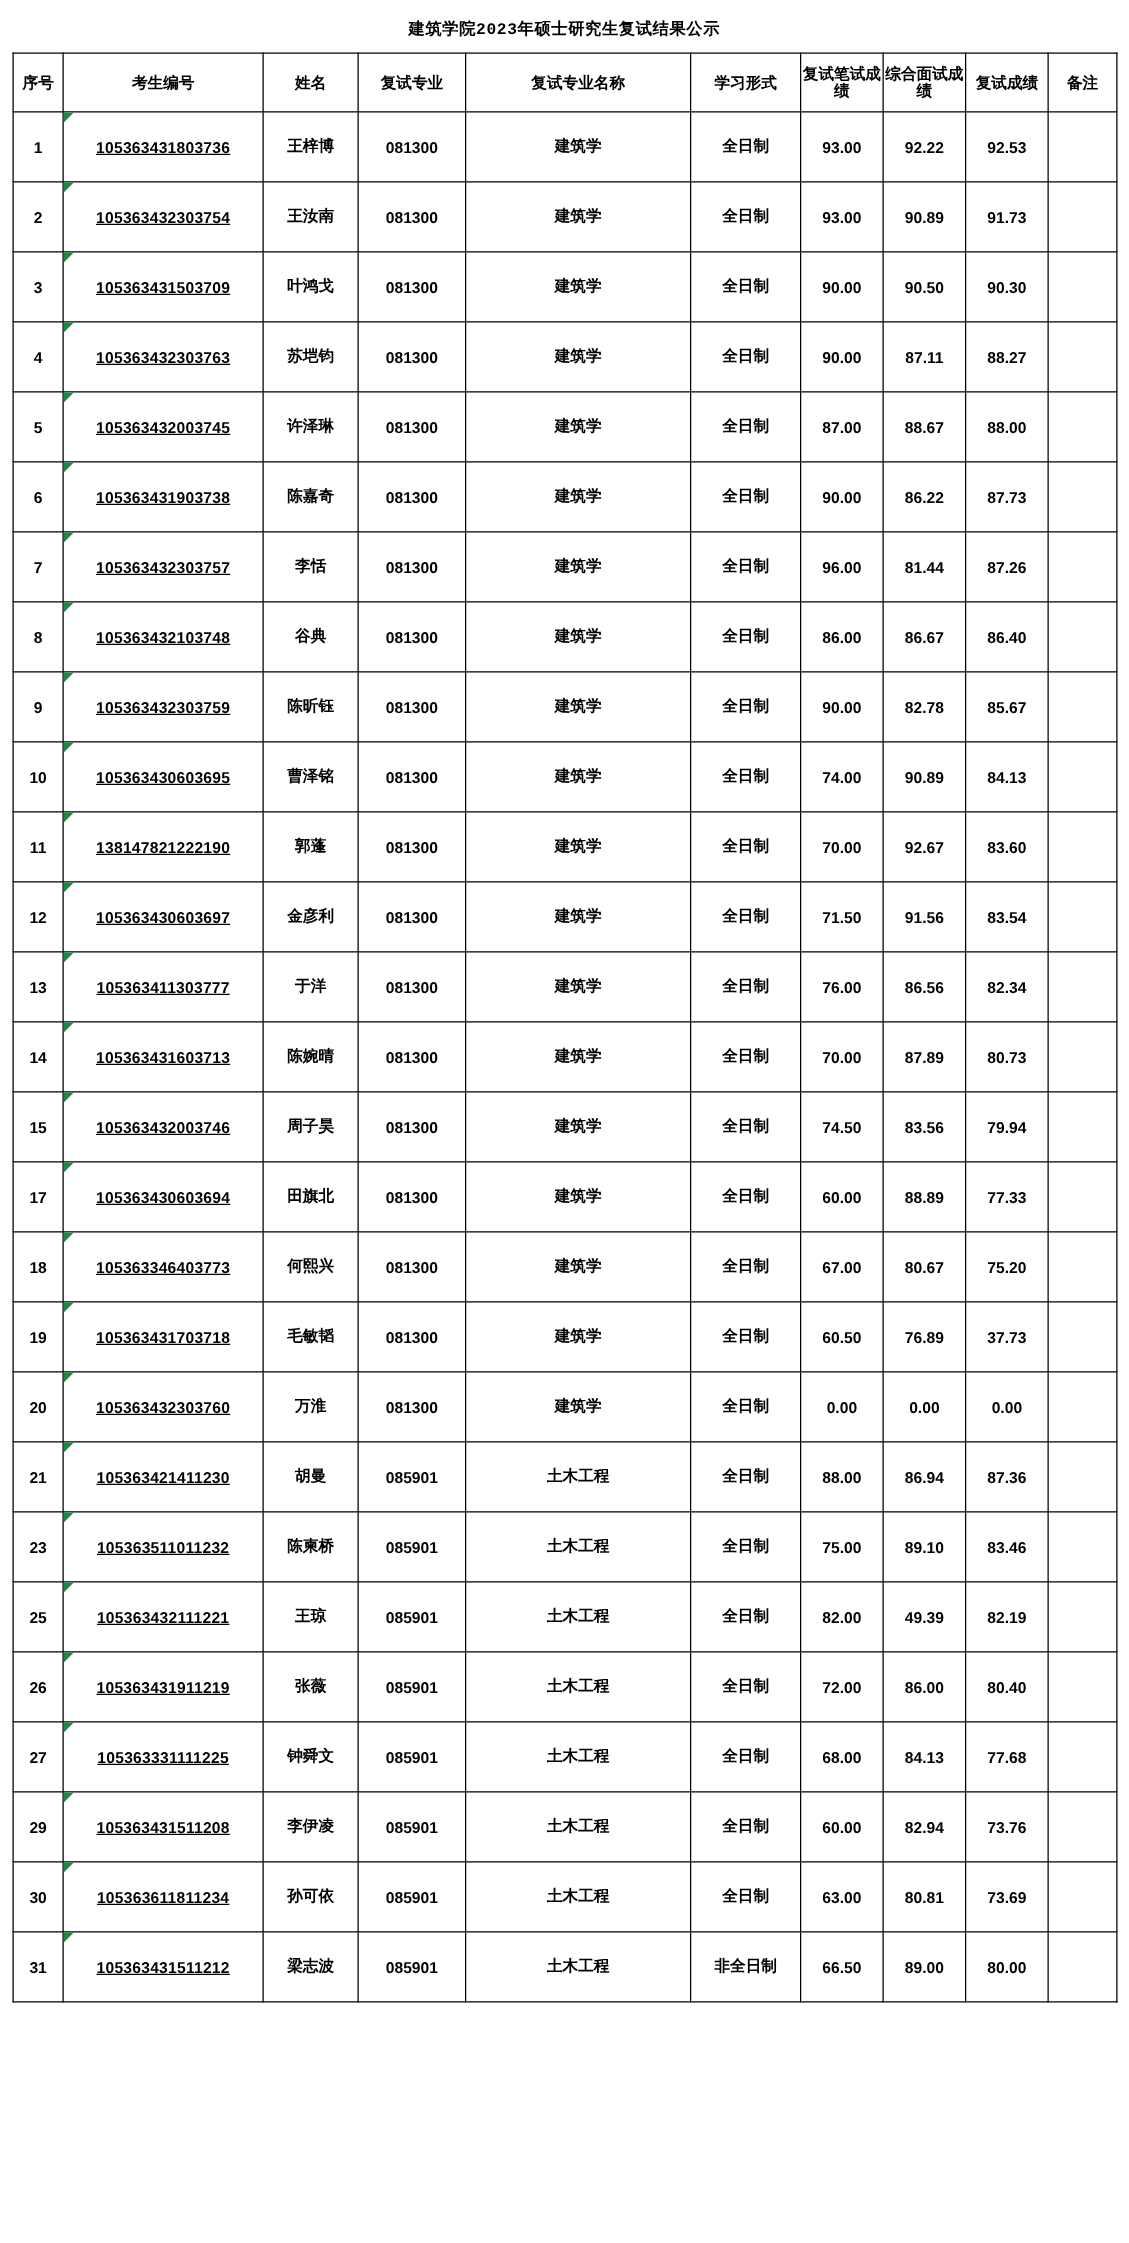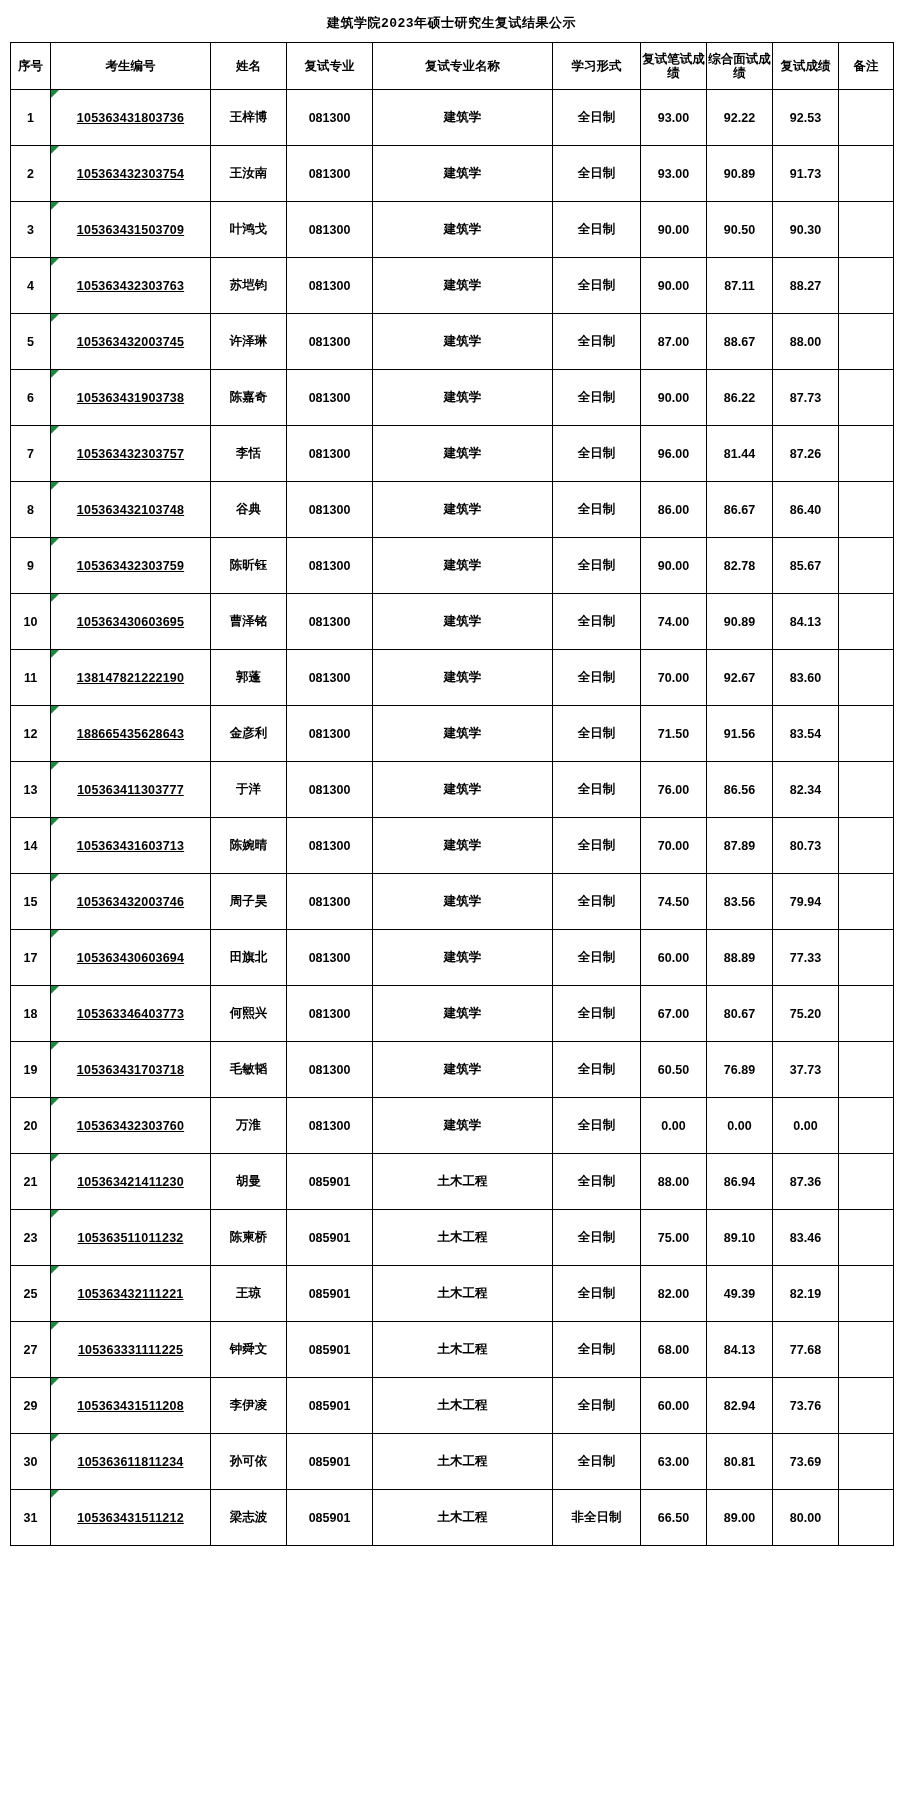--- a/index.html
+++ b/index.html
@@ -240,21 +240,21 @@
           <td class="major-cell">081300</td>
           <td class="majorname-cell">建筑学</td>
           <td class="mode-cell">全日制</td>
           <td class="score-cell">70.00</td>
           <td class="score-cell">92.67</td>
           <td class="score-cell">83.60</td>
           <td class="remark-cell"></td>
         </tr>
         <tr>
           <td class="idx-cell">12</td>
-          <td class="num-cell corner-mark">188665435628643</td>
+          <td class="num-cell corner-mark">105363430603697</td>
           <td class="name-cell">金彦利</td>
           <td class="major-cell">081300</td>
           <td class="majorname-cell">建筑学</td>
           <td class="mode-cell">全日制</td>
           <td class="score-cell">71.50</td>
           <td class="score-cell">91.56</td>
           <td class="score-cell">83.54</td>
           <td class="remark-cell"></td>
         </tr>
         <tr>
@@ -368,20 +368,32 @@
         <tr>
           <td class="idx-cell">25</td>
           <td class="num-cell corner-mark">105363432111221</td>
           <td class="name-cell">王琼</td>
           <td class="major-cell">085901</td>
           <td class="majorname-cell">土木工程</td>
           <td class="mode-cell">全日制</td>
           <td class="score-cell">82.00</td>
           <td class="score-cell">49.39</td>
           <td class="score-cell">82.19</td>
+          <td class="remark-cell"></td>
+        </tr>
+        <tr>
+          <td class="idx-cell">26</td>
+          <td class="num-cell corner-mark">105363431911219</td>
+          <td class="name-cell">张薇</td>
+          <td class="major-cell">085901</td>
+          <td class="majorname-cell">土木工程</td>
+          <td class="mode-cell">全日制</td>
+          <td class="score-cell">72.00</td>
+          <td class="score-cell">86.00</td>
+          <td class="score-cell">80.40</td>
           <td class="remark-cell"></td>
         </tr>
         <tr>
           <td class="idx-cell">27</td>
           <td class="num-cell corner-mark">105363331111225</td>
           <td class="name-cell">钟舜文</td>
           <td class="major-cell">085901</td>
           <td class="majorname-cell">土木工程</td>
           <td class="mode-cell">全日制</td>
           <td class="score-cell">68.00</td>

